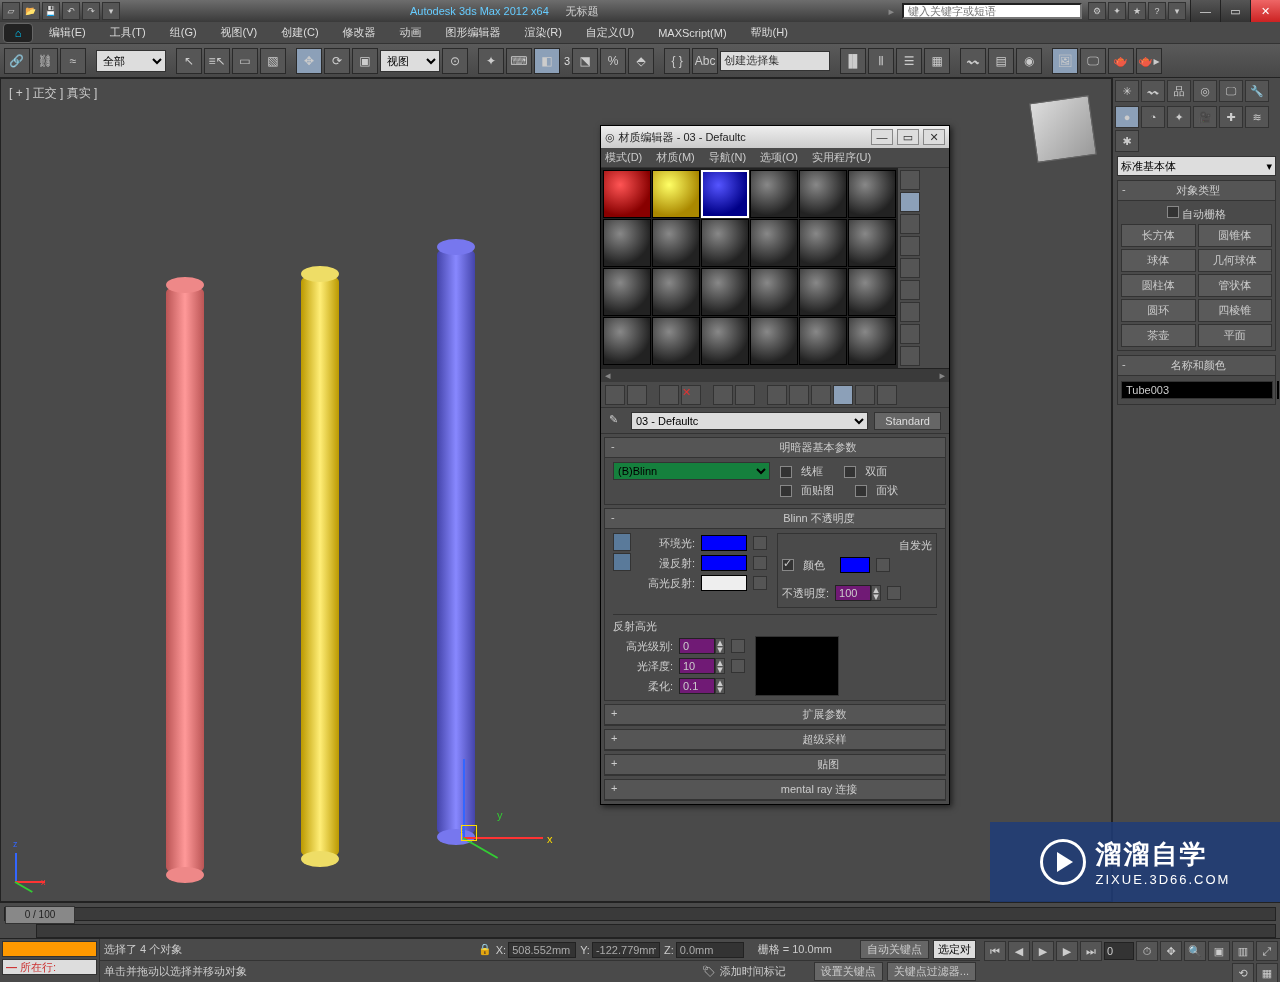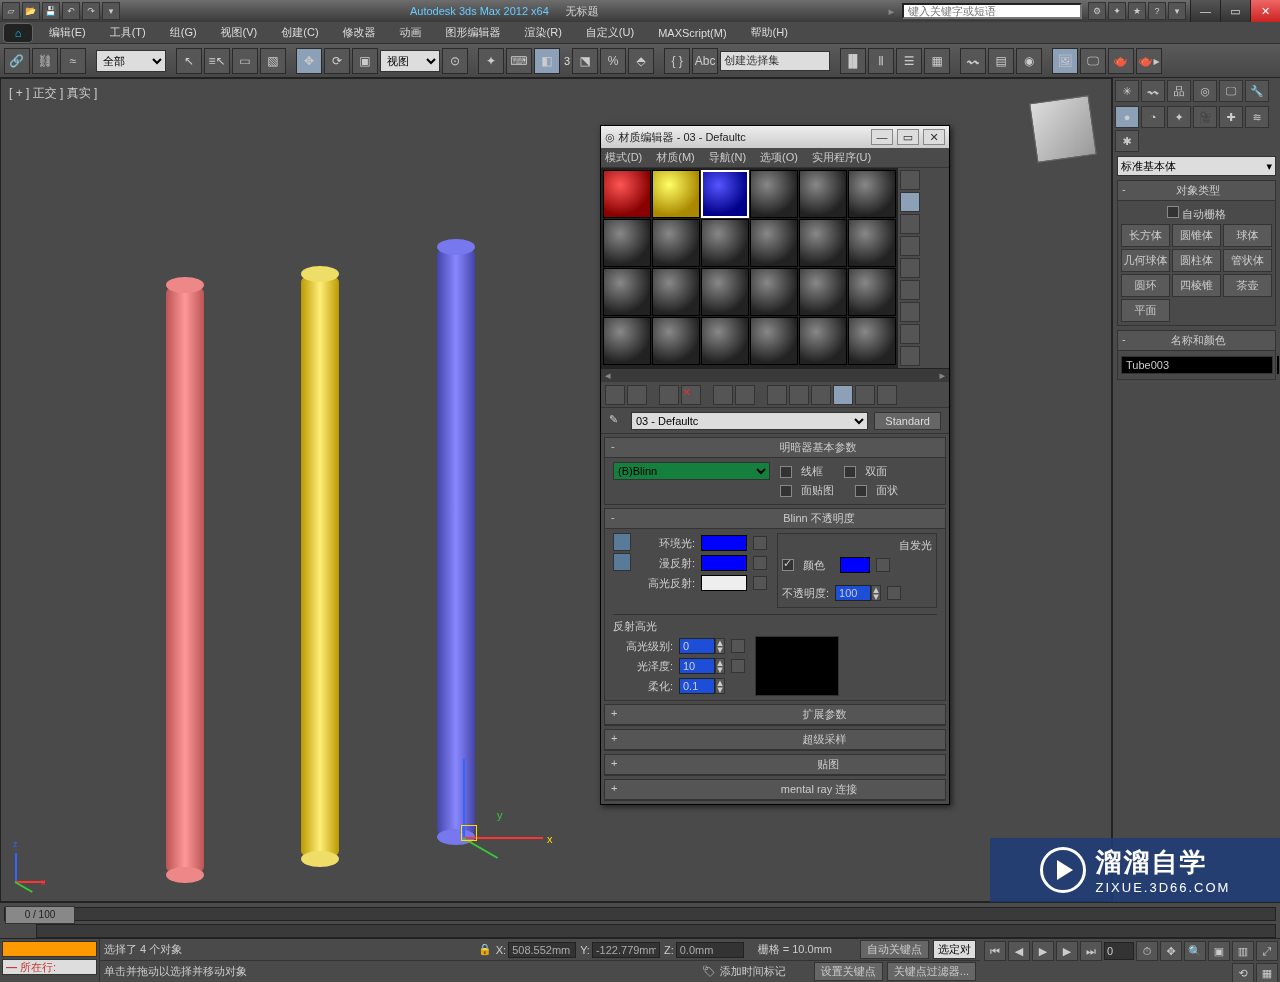--- a/index.html
+++ b/index.html
@@ -66,21 +66,21 @@
 .viewcube{position:absolute;right:18px;top:20px;width:60px;height:60px;background:linear-gradient(135deg,#ddd,#999);border:1px solid #666;transform:rotate(-8deg);}
 
 
 .rightpanel{width:168px;background:#4a4a4a;border-left:1px solid #222;display:flex;flex-direction:column;}
 .rp-icons{display:flex;flex-wrap:wrap;padding:2px;gap:2px;}
 .rp-icons .ic{width:24px;height:22px;background:#555;border:1px solid #333;display:flex;align-items:center;justify-content:center;font-size:11px;}
 .rp-drop{margin:2px 4px;height:20px;background:#ddd;color:#000;border:1px solid #333;padding:0 3px;display:flex;align-items:center;justify-content:space-between;}
 .rp-sec{margin:2px 4px;border:1px solid #333;background:#4a4a4a;}
 .rp-sec .hd{background:#555;padding:2px 4px;text-align:center;border-bottom:1px solid #333;}
 .rp-sec .body{padding:3px;}
-.rp-grid{display:grid;grid-template-columns:1fr 1fr 1fr;gap:2px;}
+.rp-grid{display:grid;grid-template-columns:1fr 1fr;gap:2px;}
 .rp-grid .btn{background:#5a5a5a;border:1px solid #333;padding:3px 0;text-align:center;}
 .rp-row{display:flex;align-items:center;gap:4px;padding:2px 0;}
 .rp-row input[type=text]{flex:1;height:18px;background:#000000;border:1px solid #333;color:#ccc;padding:0 4px;}
 .colorbox{width:18px;height:18px;background:#d3d;border:1px solid #000;}
 
 
 .matwin{position:absolute;left:600px;top:125px;width:350px;background:#4a4a4a;border:1px solid #000;box-shadow:2px 2px 6px rgba(0,0,0,0.6);}
 .matwin .mtitle{height:22px;background:linear-gradient(#eee,#ccc);color:#222;display:flex;align-items:center;padding:0 4px;gap:4px;}
 .matwin .mtitle .spacer{flex:1;}
 .matwin .mtitle .wb{width:22px;height:16px;background:#ddd;border:1px solid #888;text-align:center;line-height:14px;color:#333;}
@@ -105,21 +105,21 @@
 .rollout .rh{background:#555;padding:2px 6px;border-bottom:1px solid #333;display:flex;}
 .rollout .rh .rminus{margin-right:auto;}
 .rollout .rh .rtitle{margin:0 auto;}
 .rollout .rb{padding:4px 8px;}
 .prow{display:flex;align-items:center;gap:6px;padding:2px 0;}
 .prow .lbl{width:60px;text-align:right;}
 .prow .sw{width:46px;height:16px;border:1px solid #000;}
 .prow .sw.blue{background:#00f;}
 .prow .sw.white{background:#eee;}
 .spin{display:flex;align-items:center;}
-.spin input{width:36px;height:16px;background:#1d4ed8;color:#ccc;border:1px solid #222;text-align:left;padding:0 3px;}
+.spin input{width:36px;height:16px;background:#701a75;color:#ccc;border:1px solid #222;text-align:left;padding:0 3px;}
 .spin .ar{width:10px;height:16px;background:#555;border:1px solid #333;font-size:7px;display:flex;flex-direction:column;}
 .spin .ar span{flex:1;text-align:center;line-height:7px;}
 .chk{width:12px;height:12px;border:1px solid #888;background:#333;display:inline-block;margin-right:3px;position:relative;}
 .chk.on::after{content:"✓";position:absolute;top:-3px;left:0;color:#ccc;font-size:11px;}
 .minibox{width:14px;height:14px;background:#555;border:1px solid #333;}
 .hlprev{width:84px;height:60px;background:#000;border:1px solid #333;}
 .twocol{display:flex;gap:10px;}
 .twocol .col{flex:1;}
 .lockcol{display:flex;flex-direction:column;gap:2px;margin-right:4px;}
 .lockcol .lk{width:18px;height:18px;background:#5a7a9a;border:1px solid #333;}
@@ -136,21 +136,21 @@
 .bottombar .bl .nowrow{height:16px;border:1px solid #333;margin-top:2px;background:#ddd;color:#c33;display:flex;align-items:center;padding:0 3px;}
 .bottombar .bm{flex:1;display:flex;flex-direction:column;}
 .bottombar .brow{flex:1;display:flex;align-items:center;gap:4px;padding:0 4px;border-bottom:1px solid #333;}
 .bottombar .brow:last-child{border-bottom:none;}
 .coord{display:flex;align-items:center;gap:2px;}
 .coord input{width:68px;height:16px;background:#333;color:#aaa;border:1px solid #222;padding:0 3px;}
 .bottombar .br{width:300px;display:flex;flex-wrap:wrap;align-items:center;justify-content:flex-end;padding:2px;gap:2px;}
 .bottombar .br .pb{width:22px;height:20px;background:#555;border:1px solid #333;display:flex;align-items:center;justify-content:center;}
 
 
-.watermark{position:absolute;right:0;bottom:80px;width:290px;height:64px;background:rgba(30,60,120,0.85);display:flex;align-items:center;justify-content:center;gap:10px;color:#fff;}
+.watermark{position:absolute;right:0;bottom:80px;width:290px;height:80px;background:rgba(30,60,120,0.85);display:flex;align-items:center;justify-content:center;gap:10px;color:#fff;}
 .watermark .pl{width:46px;height:46px;border:3px solid #fff;border-radius:50%;display:flex;align-items:center;justify-content:center;}
 .watermark .pl::after{content:"";border-left:16px solid #fff;border-top:10px solid transparent;border-bottom:10px solid transparent;margin-left:4px;}
 .watermark .txt{display:flex;flex-direction:column;align-items:flex-start;}
 .watermark .big{font-size:26px;font-weight:bold;letter-spacing:2px;}
 .watermark .sm{font-size:13px;letter-spacing:2px;}
 </style>
 </head>
 <body>
 
 <div class="titlebar">

